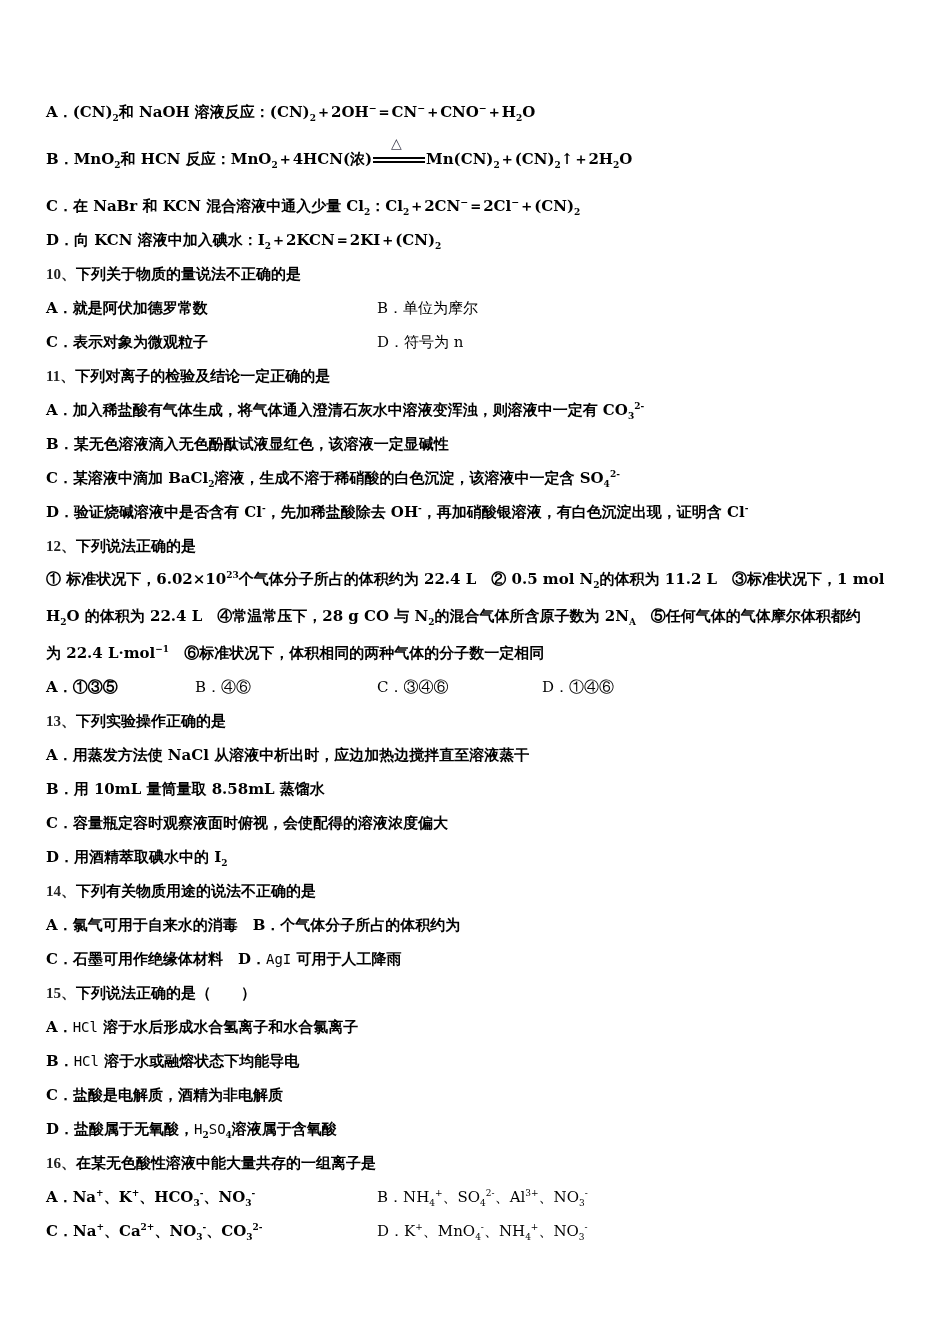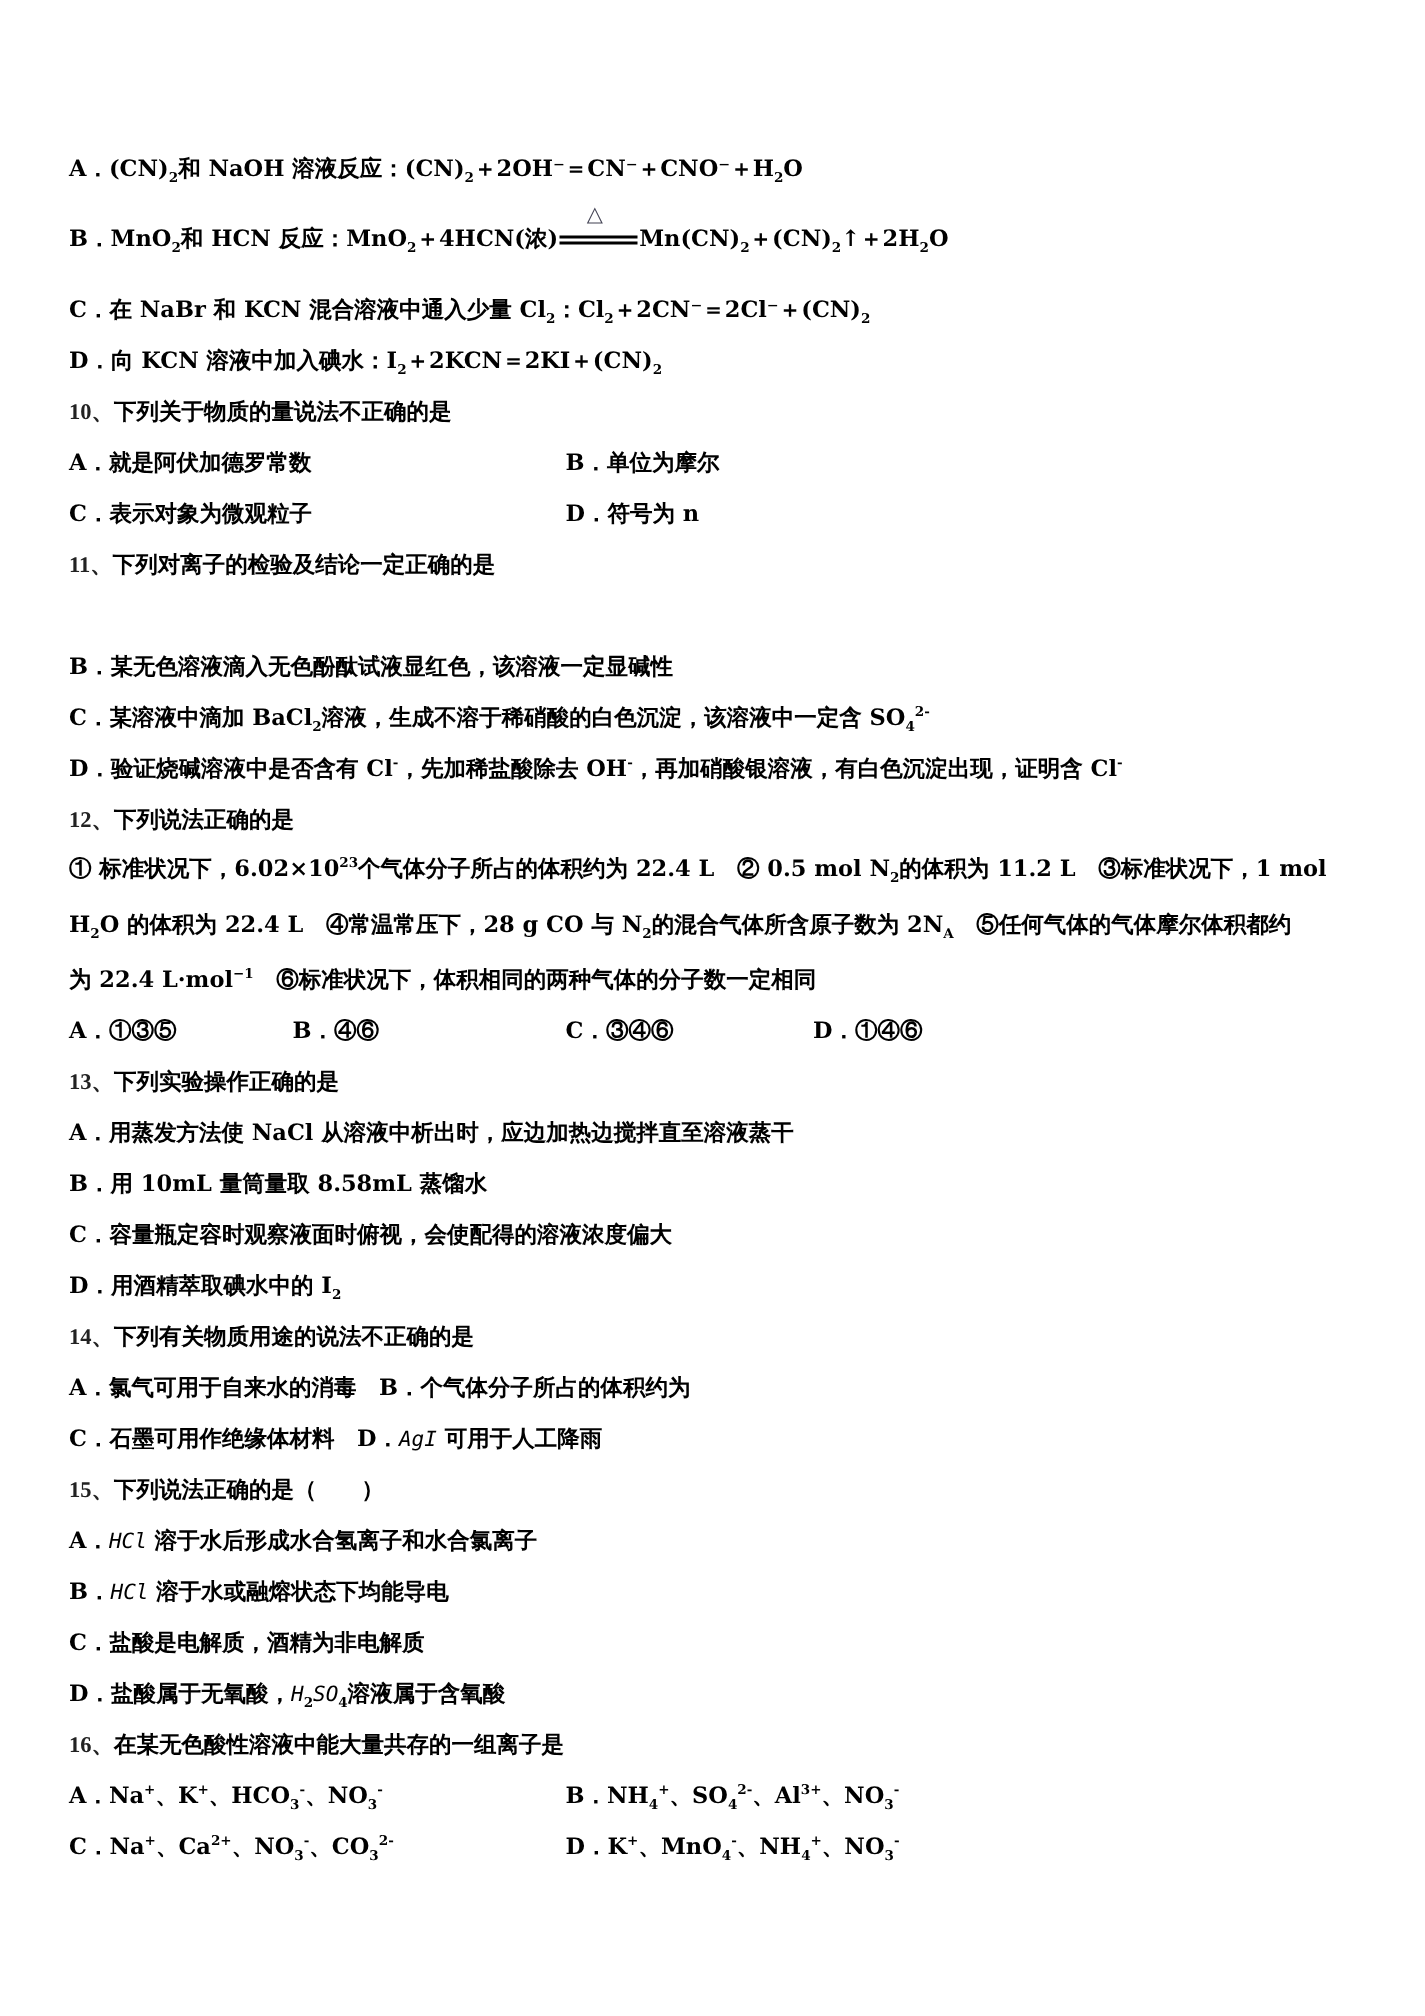--- a/index.html
+++ b/index.html
@@ -3,27 +3,27 @@
 <meta charset="utf-8">
 <style>
   html, body { margin: 0; padding: 0; background: #ffffff; }
   body { width: 950px; height: 1344px; position: relative; overflow: hidden;
          font-family: "DejaVu Serif", "Liberation Serif", serif; color: #000; }
   .page { position: absolute; left: 0; top: 0; width: 950px; height: 1160px; }
   .line { position: absolute; left: 46px; font-size: 15px; line-height: 20px; white-space: nowrap; }
   .b { font-weight: bold; }
   .q { font-weight: bold; }
   .qnum { font-weight: bold; font-family: "Liberation Serif", serif; color: #222; }
-  .col2 { position: absolute; font-size: 15px; line-height: 20px; white-space: nowrap; font-weight: bold; }
+  .col2 { position: absolute; font-size: 15px; line-height: 20px; white-space: nowrap; font-weight: normal; }
   sub, sup { font-size: 9px; line-height: 0; }
   .eqsign { display: inline-block; position: relative; width: 52px; height: 14px; vertical-align: middle; margin: 0 1px; }
   .eqsign .bar1, .eqsign .bar2 { position: absolute; left: 0; width: 52px; height: 1.5px; background: #000; }
   .eqsign .bar1 { top: 4px; } .eqsign .bar2 { top: 8px; }
   .eqsign .tri { position: absolute; left: 18px; top: -20px; font-size: 14px; color: #445; font-weight: normal; }
-  .mono { font-family: "DejaVu Sans Mono", "Liberation Mono", monospace; font-weight: normal; font-size: 14px; font-style: italic; }
+  .mono { font-family: "DejaVu Sans Mono", "Liberation Mono", monospace; font-weight: normal; font-size: 14px; }
 </style>
 </head>
 <body>
 
 <div class="page">
 
   <div class="line b" style="top:102px">
     <span>A．</span><span>(CN)</span><sub>2</sub><span>和 NaOH 溶液反应：(CN)</span><sub>2</sub><span>＋2OH⁻＝CN⁻＋CNO⁻＋H</span><sub>2</sub><span>O</span>
   </div>
 
@@ -42,20 +42,23 @@
   <div class="line q" style="top:264px">
     <span class="qnum">10、</span><span>下列关于物质的量说法不正确的是</span>
   </div>
   <div class="line b" style="top:298px"><span>A．</span><span>就是阿伏加德罗常数</span></div>
   <div class="col2" style="top:298px; left:377px"><span>B．</span><span>单位为摩尔</span></div>
   <div class="line b" style="top:332px"><span>C．</span><span>表示对象为微观粒子</span></div>
   <div class="col2" style="top:332px; left:377px"><span>D．</span><span>符号为 n</span></div>
 
   <div class="line q" style="top:366px">
     <span class="qnum">11、</span><span>下列对离子的检验及结论一定正确的是</span>
+  </div>
+  <div class="line b" style="top:400px">
+    <span>A．</span><span>加入稀盐酸有气体生成，将气体通入澄清石灰水中溶液变浑浊，则溶液中一定有 CO</span><sub>3</sub><sup>2-</sup>
   </div>
   <div class="line b" style="top:434px">
     <span>B．</span><span>某无色溶液滴入无色酚酞试液显红色，该溶液一定显碱性</span>
   </div>
   <div class="line b" style="top:468px">
     <span>C．</span><span>某溶液中滴加 BaCl</span><sub>2</sub><span>溶液，生成不溶于稀硝酸的白色沉淀，该溶液中一定含 SO</span><sub>4</sub><sup>2-</sup>
   </div>
   <div class="line b" style="top:502px">
     <span>D．</span><span>验证烧碱溶液中是否含有 Cl</span><sup>-</sup><span>，先加稀盐酸除去 OH</span><sup>-</sup><span>，再加硝酸银溶液，有白色沉淀出现，证明含 Cl</span><sup>-</sup>
   </div>

